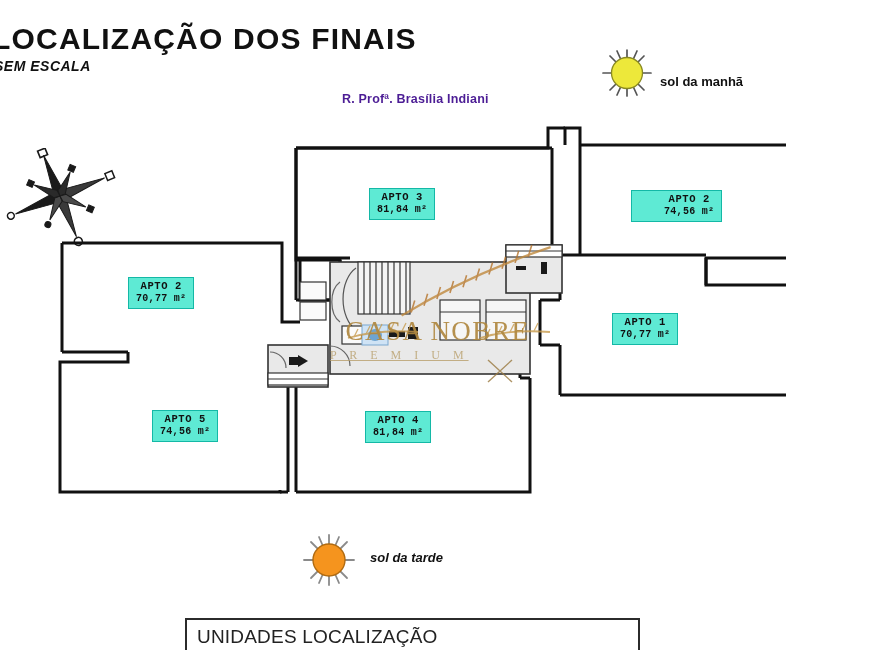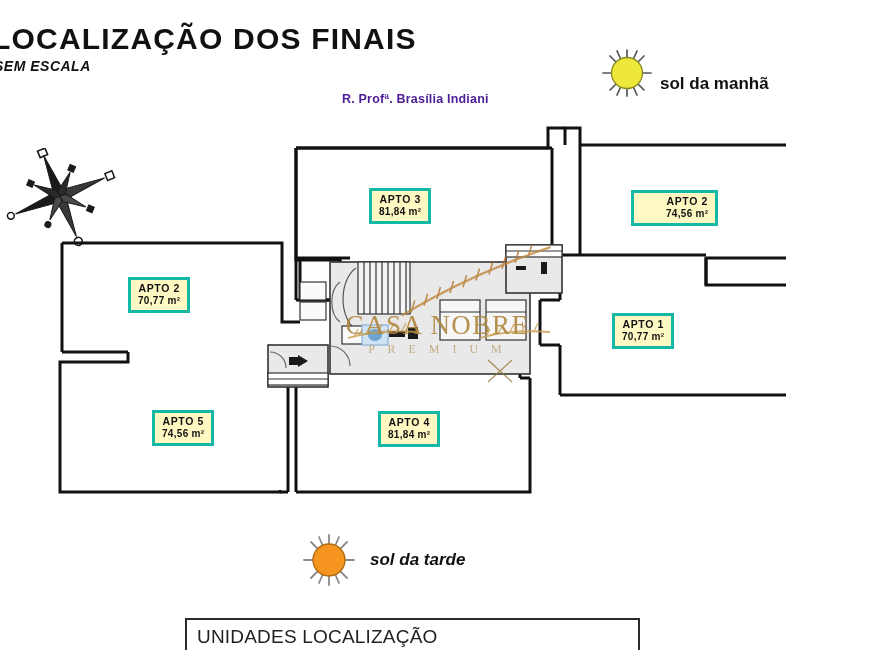--- a/index.html
+++ b/index.html
@@ -50,45 +50,46 @@
     white-space: nowrap;
     letter-spacing: 0.2px;
   }
   .street-top { left: 342px; top: 92px; }
   .street-bottom { left: 410px; top: 510px; }
 
   
   .sun-group { position: absolute; }
   .sun-label {
     position: absolute;
-    font-size: 17px;
+    font-size: 13px;
     font-weight: 700;
     color: #111;
     white-space: nowrap;
   }
   .sun-morning { left: 598px; top: 48px; }
   .sun-morning-label { left: 660px; top: 74px; }
   .sun-afternoon { left: 298px; top: 532px; }
   .sun-afternoon-label { left: 370px; top: 550px; font-style: italic; }
 
   
   .compass { position: absolute; left: 4px; top: 148px; }
 
   
   .plan { position: absolute; left: 0; top: 0; }
 
   
   .apt-tag {
     position: absolute;
-    border: 3px solid #14b8a6;
-    background: #fef9c3;
+    border: 1px solid #14b8a6;
+    background: #5eead4;
     padding: 3px 7px 4px 7px;
     text-align: center;
     line-height: 1.12;
     box-shadow: 0 0 0 1px rgba(255,255,255,0.6);
+    font-family: Liberation Mono, monospace;
   }
   .apt-tag .apt-name {
     display: block;
     font-size: 10.5px;
     font-weight: 700;
     color: #111;
     letter-spacing: 0.6px;
     white-space: nowrap;
   }
   .apt-tag .apt-area {
@@ -97,21 +98,21 @@
     font-weight: 700;
     color: #111;
     letter-spacing: 0.3px;
     white-space: nowrap;
   }
 
   
   .watermark {
     position: absolute;
     left: 330px;
-    top: 262px;
+    top: 268px;
     width: 215px;
     height: 120px;
     pointer-events: none;
     padding-left: 30px;
   }
   .wm-title {
     position: absolute;
     left: 0;
     top: 48px;
     width: 215px;
@@ -122,27 +123,27 @@
     letter-spacing: 1.5px;
     color: #b08840;
     opacity: 0.92;
     white-space: nowrap;
   }
   .wm-sub {
     position: absolute;
     left: 0;
     top: 80px;
     width: 215px;
-    text-align: center;
     font-family: "Liberation Serif", serif;
     font-size: 12px;
     letter-spacing: 5px;
     color: #b59a63;
     opacity: 0.75;
     white-space: nowrap;
+    text-decoration: underline;
   }
 
   
   .bottom-box {
     position: absolute;
     left: 185px;
     top: 618px;
     width: 455px;
     height: 40px;
     border: 2px solid #2b2b2b;
@@ -401,21 +402,21 @@
   <div class="apt-tag" style="left:128px; top:277px;">
     <span class="apt-name">APTO 2</span>
     <span class="apt-area">70,77 m²</span>
   </div>
 
   <div class="apt-tag" style="left:152px; top:410px;">
     <span class="apt-name">APTO 5</span>
     <span class="apt-area">74,56 m²</span>
   </div>
 
-  <div class="apt-tag" style="left:378px; top:411px;">
+  <div class="apt-tag" style="left:365px; top:411px;">
     <span class="apt-name">APTO 4</span>
     <span class="apt-area">81,84 m²</span>
   </div>
 
   <div class="bottom-box">
     <div class="bottom-box-label">UNIDADES LOCALIZAÇÃO</div>
   </div>
 
 </div>
 

